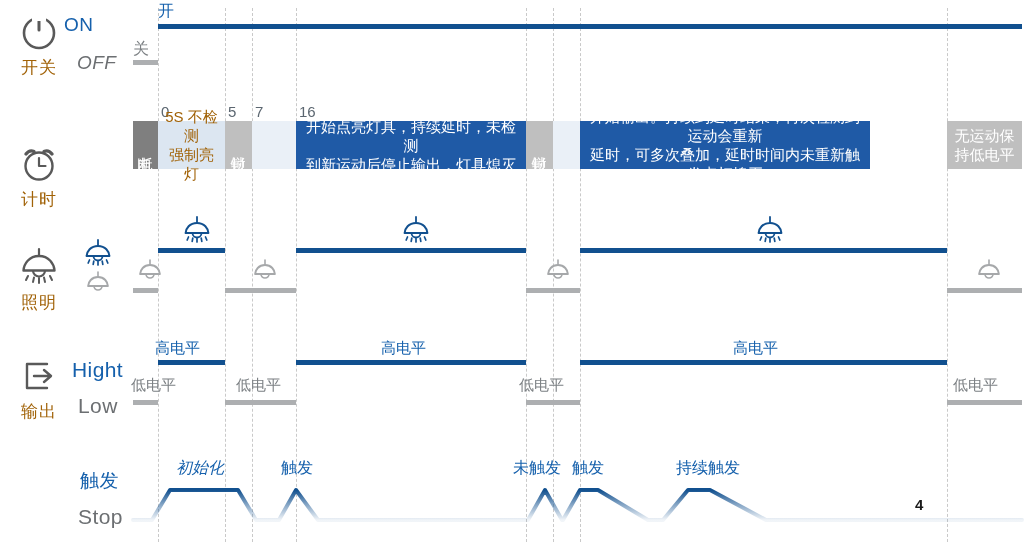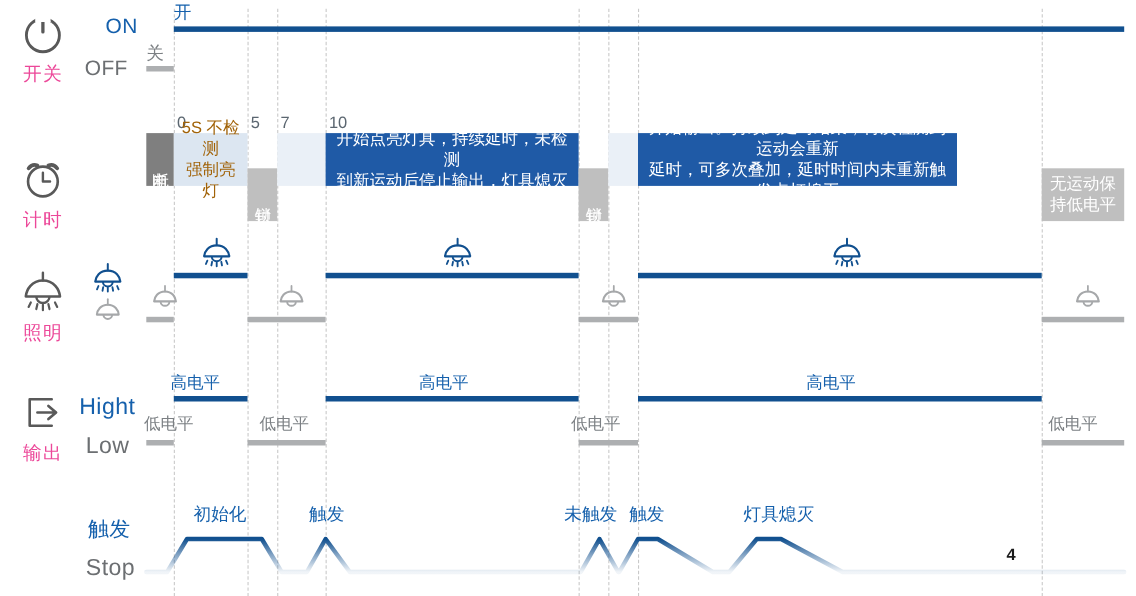--- a/index.html
+++ b/index.html
@@ -3,21 +3,21 @@
 <meta charset="utf-8">
 <style>
   html,body{margin:0;padding:0;background:#ffffff;}
   body{width:1033px;height:542px;font-family:"Liberation Sans","DejaVu Sans",sans-serif;-webkit-font-smoothing:antialiased;}
   #stage{position:relative;width:1033px;height:542px;overflow:hidden;background:#fff;}
 
   
   .row-icon{position:absolute;left:0;width:78px;text-align:center;color:#595959;}
   .row-icon .glyph{display:block;height:46px;line-height:46px;}
   .row-icon .glyph svg{vertical-align:middle;}
-  .row-icon .cap{display:block;font-size:17px;color:#ec4899;letter-spacing:1px;margin-top:2px;}
+  .row-icon .cap{display:block;font-size:17px;color:#a16207;letter-spacing:1px;margin-top:2px;}
 
   
   .state-lab{position:absolute;font-size:19px;letter-spacing:.4px;}
   .state-on{color:#1560ac;}
   .state-off{color:#6c6f72;}
 
   
   .gridline{position:absolute;width:0;border-left:1px dashed #c9c9c9;}
 
   
@@ -31,21 +31,21 @@
 
   
   .tick{position:absolute;font-size:15px;color:#5b6670;}
 
   
   #timing-band{position:absolute;left:0;top:121px;height:48px;}
   .band{position:absolute;top:0;height:48px;box-sizing:border-box;
         display:flex;align-items:center;justify-content:center;
         font-size:15px;line-height:19px;text-align:center;}
   .band.dark{background:#7f7f7f;color:#ffffff;}
-  .band.mid{background:#bfbfbf;color:#ffffff;margin-top:32px;}
+  .band.mid{background:#bfbfbf;color:#ffffff;}
   .band.pale{background:#dce6f1;color:#a16207;}
   .band.paler{background:#eaf0f7;color:#2e4b6b;}
   .band.blue{background:#1f5aa6;color:#ffffff;}
   .band.vert{writing-mode:vertical-rl;text-orientation:upright;line-height:17px;letter-spacing:0;}
   .band .txt{padding:0 6px;}
 
   
   #detect-wave{position:absolute;left:0;top:470px;width:1033px;height:72px;}
 
   .pg-num{position:absolute;font-size:15px;font-weight:bold;color:#1a1a1a;}
@@ -106,34 +106,34 @@
     <span class="glyph">
       <svg width="44" height="44" viewBox="0 0 44 44">
         <path d="M30 10 L10 10 L10 34 L30 34" fill="none" stroke="#595959" stroke-width="2.4" stroke-linejoin="round" stroke-linecap="round"></path>
         <path d="M17 22 L33 22 M27 16 L34 22 L27 28" fill="none" stroke="#595959" stroke-width="2.4" stroke-linecap="round" stroke-linejoin="round"></path>
       </svg>
     </span>
     <span class="cap">输出</span>
   </div>
 
 
-  <div class="state-lab state-on" style="left:96px;top:14px;">ON</div>
-  <div class="state-lab state-off" style="left:77px;top:52px;">OFF</div>
+  <div class="state-lab state-on" style="left:64px;top:14px;">ON</div>
+  <div class="state-lab state-off" style="left:77px;top:52px;font-style:italic;">OFF</div>
   <div class="cap-hi" style="left:158px;top:1px;font-size:16px;">开</div>
   <div class="cap-lo" style="left:133px;top:39px;font-size:16px;">关</div>
   <div id="switch-wave">
       <div class="seg hi" style="left: 158px; width: 864px; top: 24px;"></div>
       <div class="seg lo" style="left: 133px; width: 25px; top: 60px;"></div>
     </div>
 
   <div id="axis-ticks">
       <div class="tick" style="left: 161px; top: 103px;">0</div>
       <div class="tick" style="left: 228px; top: 103px;">5</div>
       <div class="tick" style="left: 255px; top: 103px;">7</div>
-      <div class="tick" style="left: 299px; top: 103px;">10</div>
+      <div class="tick" style="left: 299px; top: 103px;">16</div>
     </div>
 
   <div id="timing-band">
       <div class="band dark vert" style="left: 133px; width: 25px;">
         <span class="txt">断电</span>
       </div>
       <div class="band pale" style="left: 158px; width: 67px;">
         <span class="txt">5S 不检测<br>强制亮灯</span>
       </div>
       <div class="band mid vert" style="left: 225px; width: 27px;">
@@ -233,25 +233,25 @@
       <div class="cap-hi" style="left: 733px; top: 339px;">高电平</div>
       <div class="cap-lo" style="left: 131px; top: 376px;">低电平</div>
       <div class="cap-lo" style="left: 236px; top: 376px;">低电平</div>
       <div class="cap-lo" style="left: 519px; top: 376px;">低电平</div>
       <div class="cap-lo" style="left: 953px; top: 376px;">低电平</div>
     </div>
 
   <div class="state-lab state-on" style="left:80px;top:468px;">触发</div>
   <div class="state-lab state-off" style="left:78px;top:505px;font-size:21px;">Stop</div>
   <div id="detect-labels">
-      <div class="cap-hi" style="left: 176px; top: 458px; font-size: 16px;">初始化</div>
+      <div class="cap-hi" style="left: 176px; top: 458px; font-size: 16px; font-style: italic;">初始化</div>
       <div class="cap-hi" style="left: 281px; top: 458px; font-size: 16px;">触发</div>
       <div class="cap-hi" style="left: 513px; top: 458px; font-size: 16px;">未触发</div>
       <div class="cap-hi" style="left: 572px; top: 458px; font-size: 16px;">触发</div>
-      <div class="cap-hi" style="left: 676px; top: 458px; font-size: 16px;">灯具熄灭</div>
+      <div class="cap-hi" style="left: 676px; top: 458px; font-size: 16px;">持续触发</div>
     </div>
   <svg id="detect-wave" viewBox="0 0 1033 72">
     <defs>
       <linearGradient id="gradUp" x1="0" y1="1" x2="0" y2="0">
         <stop offset="0%" stop-color="#11508f" stop-opacity="0.06"></stop>
         <stop offset="55%" stop-color="#11508f" stop-opacity="0.55"></stop>
         <stop offset="100%" stop-color="#11508f" stop-opacity="1"></stop>
       </linearGradient>
     </defs>
     <g id="detect-paths" stroke="url(#gradUp)" stroke-width="4" fill="none" stroke-linejoin="round" stroke-linecap="round">

